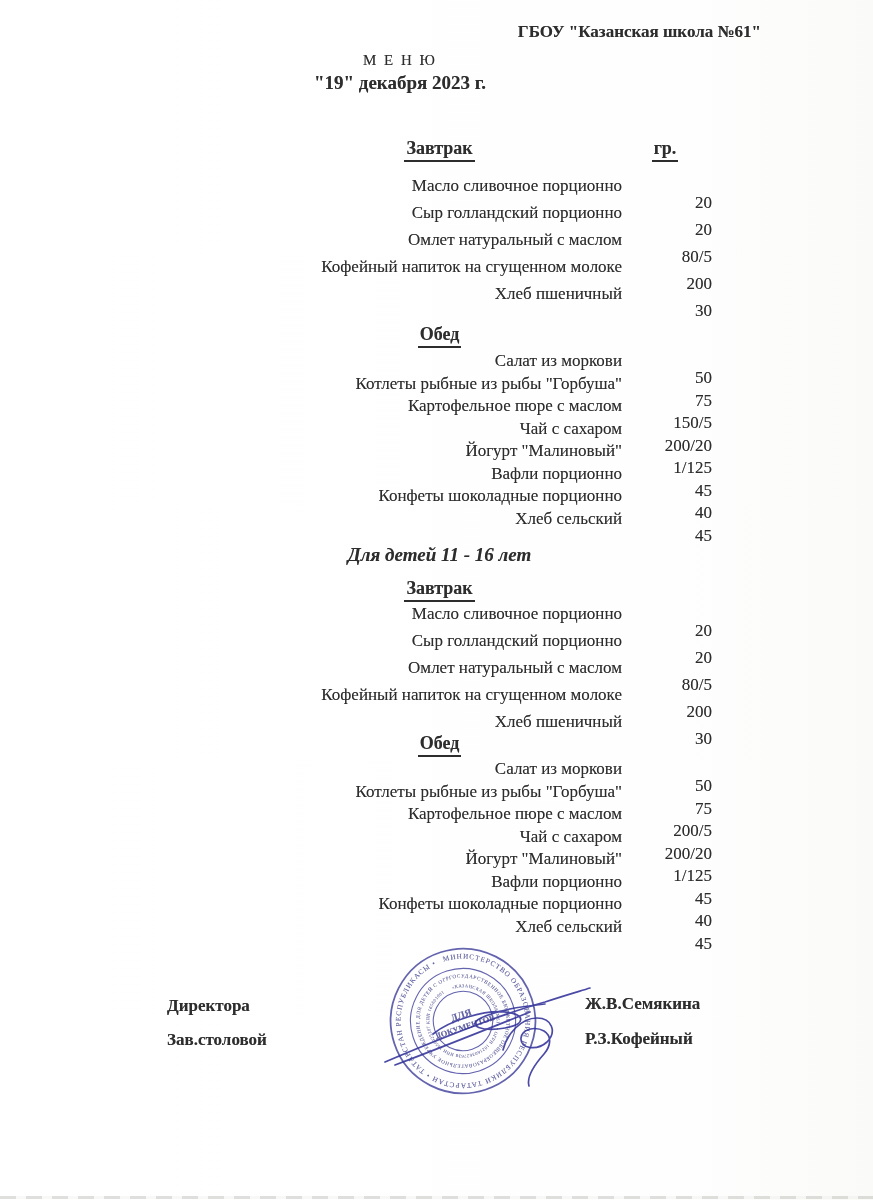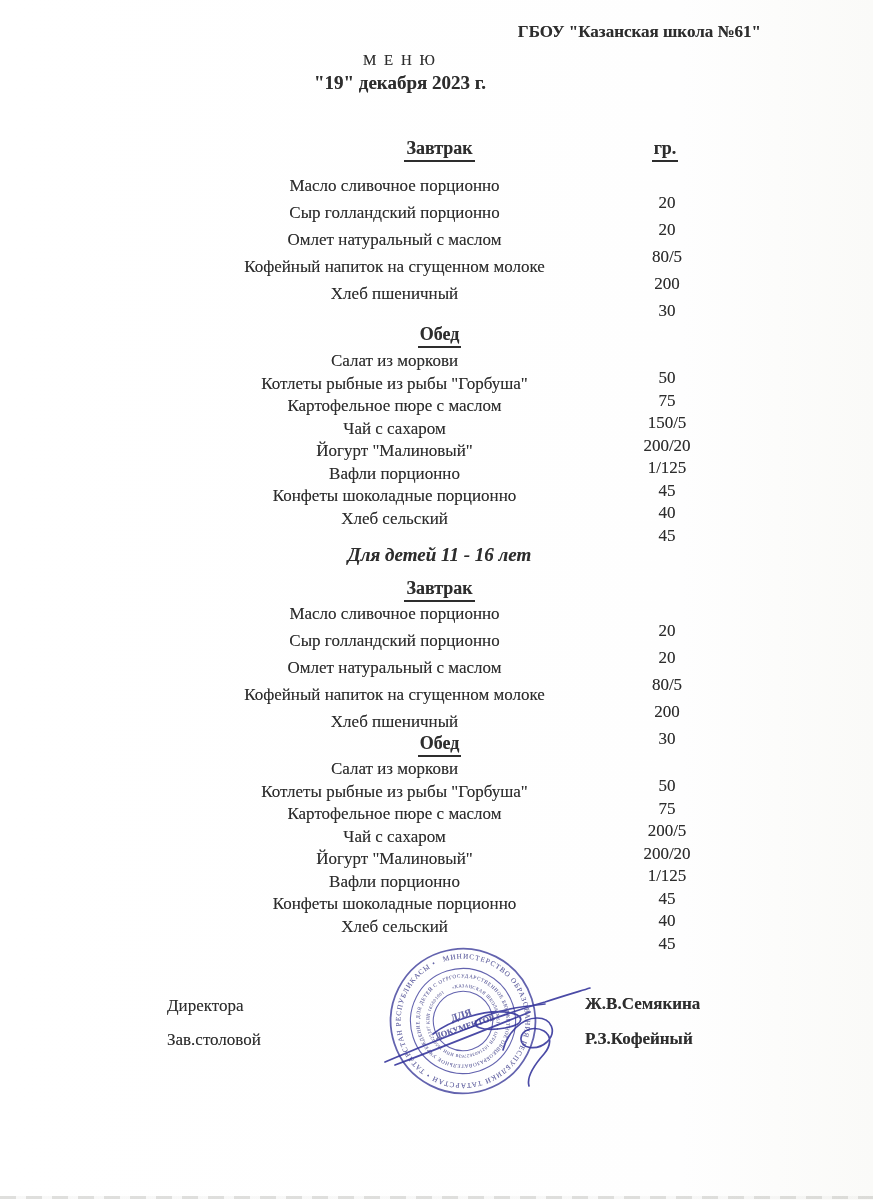--- a/index.html
+++ b/index.html
@@ -20,23 +20,23 @@
   .menu-date{font-size:19px;font-weight:bold;margin-top:3px;}
   .age-title{left:167px;width:545px;text-align:center;font-size:19px;font-weight:bold;font-style:italic;}
   .meal-header{left:167px;width:545px;text-align:center;font-size:18px;font-weight:bold;}
   .meal-header .uline,.grams{display:inline-block;border-bottom:2px solid #2d2d2d;padding:0 2px 1px 2px;}
   .grams{position:absolute;right:0;top:0;width:90px;text-align:center;font-size:18px;font-weight:bold;border-bottom:none;}
   .grams .uline{border-bottom:2px solid #2d2d2d;}
   .items{left:167px;width:545px;font-size:17px;}
   .mrow{display:flex;align-items:center;}
   .items--loose .mrow{height:27px;}
   .items--tight .mrow{height:22.5px;}
-  .mlabel{flex:1;text-align:center;white-space:nowrap;}
-  .mvalue{width:90px;text-align:center;margin-top:34px;}
-  .sig-row .role{position:absolute;left:167px;font-size:17px;font-weight:normal;}
+  .mlabel{flex:1;text-align:right;white-space:nowrap;}
+  .mvalue{width:90px;text-align:right;margin-top:34px;}
+  .sig-row .role{position:absolute;left:167px;font-size:17px;font-weight:bold;}
   .sig-row .name{position:absolute;left:585px;font-size:17px;font-weight:bold;}
   .stamp-svg{left:364px;top:922px;width:198px;height:198px;}
   .sign-svg{left:345px;top:950px;width:350px;height:150px;z-index:3;}
   .scan-edge{left:0;right:0;bottom:1px;height:3px;
     background:repeating-linear-gradient(90deg,rgba(140,140,132,.28) 0 16px,rgba(140,140,132,.06) 16px 26px);}
 </style>
 </head>
 <body>
 
 <div class="page">

